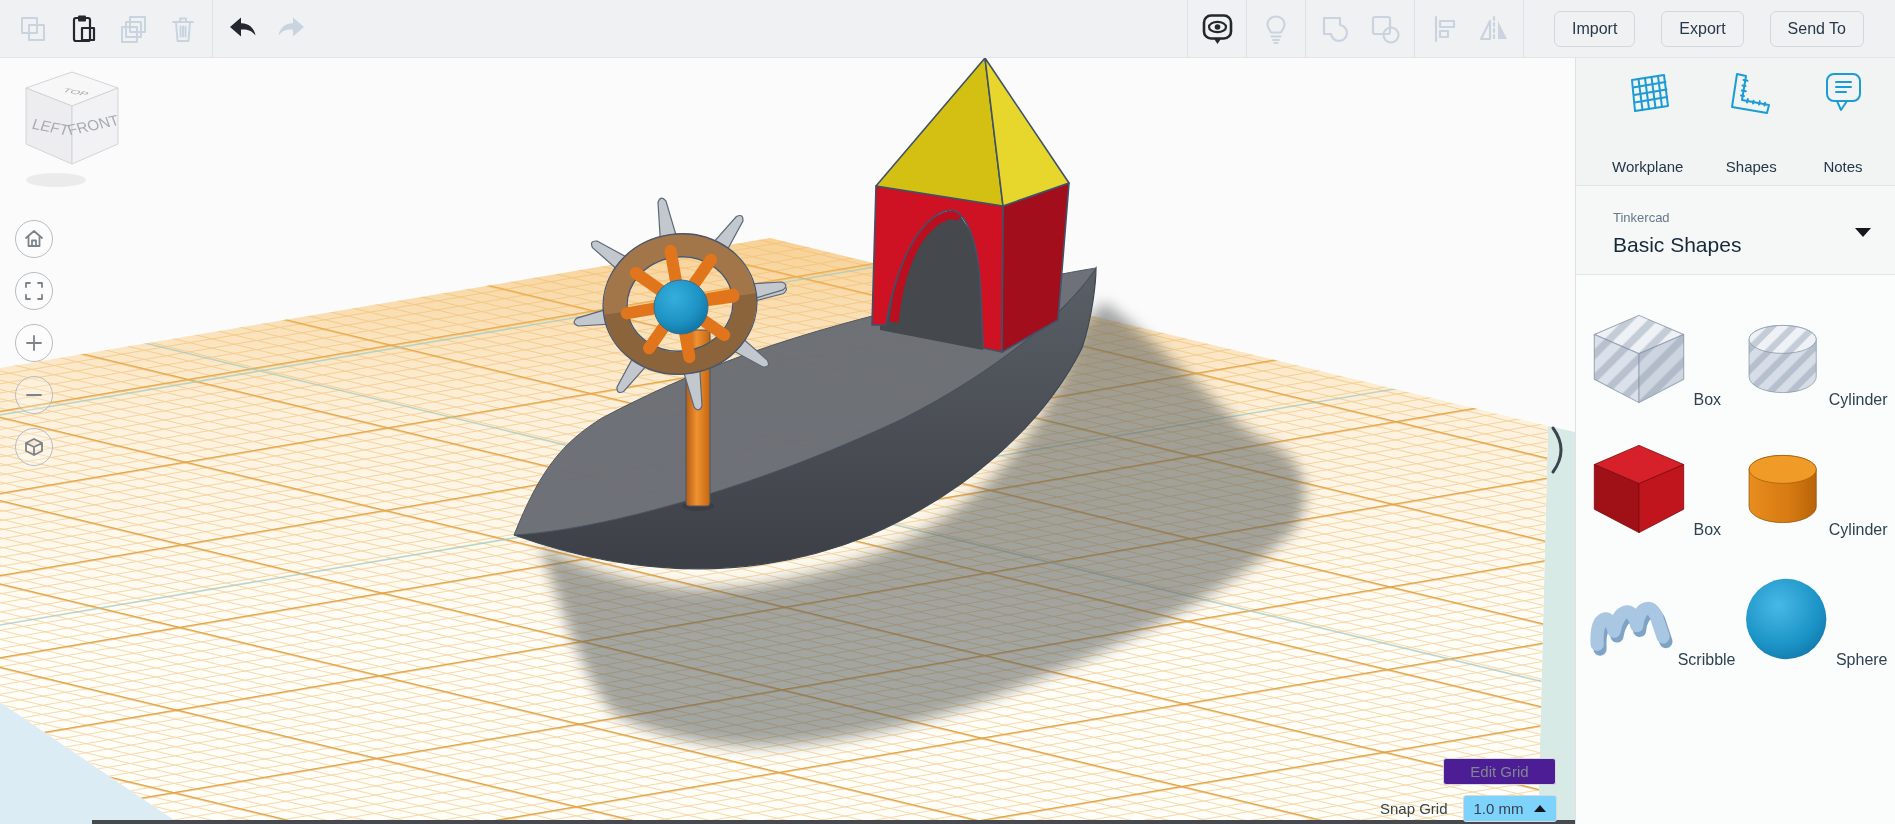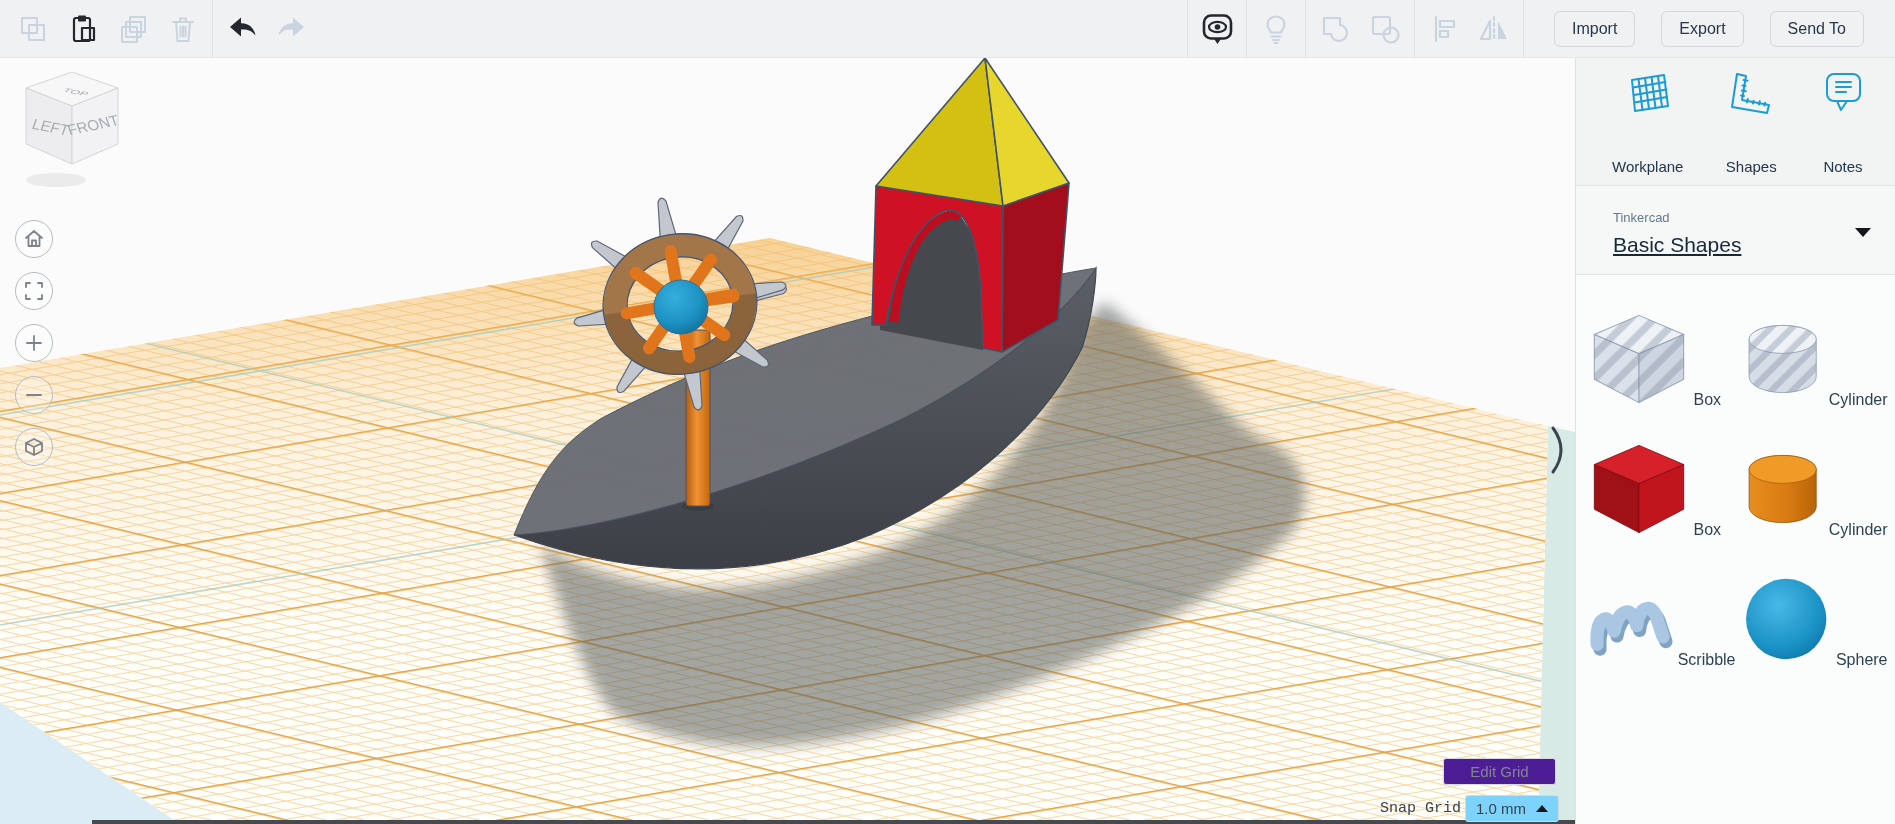--- a/index.html
+++ b/index.html
@@ -36,35 +36,35 @@
   .panel{position:absolute;left:1575px;top:58px;width:320px;height:766px;background:#fbfcfc;
          border-left:1px solid #dfe2e3;z-index:30;}
   .panel-tools{display:flex;justify-content:space-between;padding:12px 28px 10px 36px;
                background:#f2f3f3;border-bottom:1px solid #e2e5e5;}
   .ptool{display:flex;flex-direction:column;align-items:center;cursor:pointer;gap:32px;}
   .ptool-label{font-size:15px;color:#22384a;margin-top:6px;}
   .ptool svg{stroke:#1b9cd5;fill:none;stroke-width:2;stroke-linecap:round;stroke-linejoin:round;}
   .lib-select{position:relative;padding:16px 0 0 37px;height:89px;background:#f6f7f7;
               border-bottom:1px solid #e2e5e5;cursor:pointer;}
   .lib-brand{font-size:13px;color:#64798c;margin-top:8px;}
-  .lib-current{font-size:21px;color:#16293a;margin-top:8px;text-decoration:underline;}
+  .lib-current{font-size:21px;color:#16293a;margin-top:8px;}
   .lib-caret{position:absolute;right:24px;top:42px;width:0;height:0;
              border-left:8px solid transparent;border-right:8px solid transparent;
              border-top:9px solid #14181c;}
   .shape-grid{display:grid;grid-template-columns:152px 152px;justify-content:center;
               padding-top:34px;row-gap:30px;}
   .shape-tile{display:flex;flex-direction:row;align-items:flex-end;cursor:pointer;}
   .shape-label{font-size:16px;color:#2e4254;margin-top:5px;}
 
   
   .editgrid{position:absolute;left:1443px;top:758px;width:113px;height:27px;z-index:35;
             background:#4c1d95;border:1px solid #d6dadd;border-radius:3px;color:#80888e;
             font-size:15px;display:flex;align-items:center;justify-content:center;cursor:pointer;}
   .snaprow{position:absolute;left:1380px;top:795px;z-index:35;display:flex;align-items:center;}
-  .snaplabel{font-size:15px;color:#36424c;margin-right:4px;font-family:Liberation Mono, monospace;}
+  .snaplabel{font-size:15px;color:#36424c;margin-right:15px;}
   .snapval{width:94px;height:27px;background:#7dd3fc;border:1px solid #d6dadd;border-radius:3px;
            font-size:15px;color:#36424c;display:flex;align-items:center;justify-content:center;
            gap:10px;cursor:pointer;}
   .snapcaret{width:0;height:0;border-left:6px solid transparent;border-right:6px solid transparent;
              border-bottom:7px solid #14181c;}
 
   .chevron{position:absolute;left:1548px;top:424px;z-index:34;cursor:pointer;}
 </style>
 </head>
 <body>

